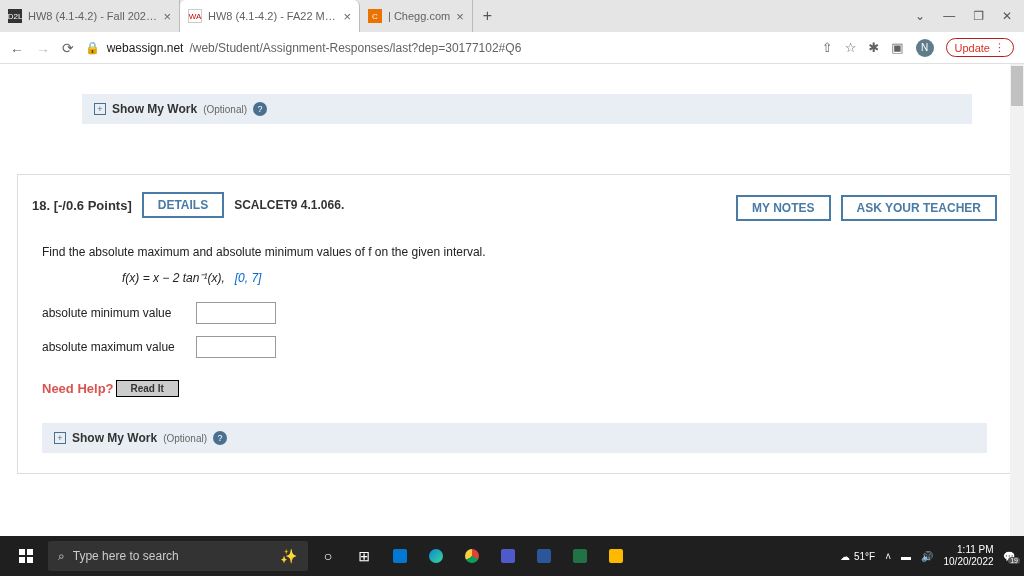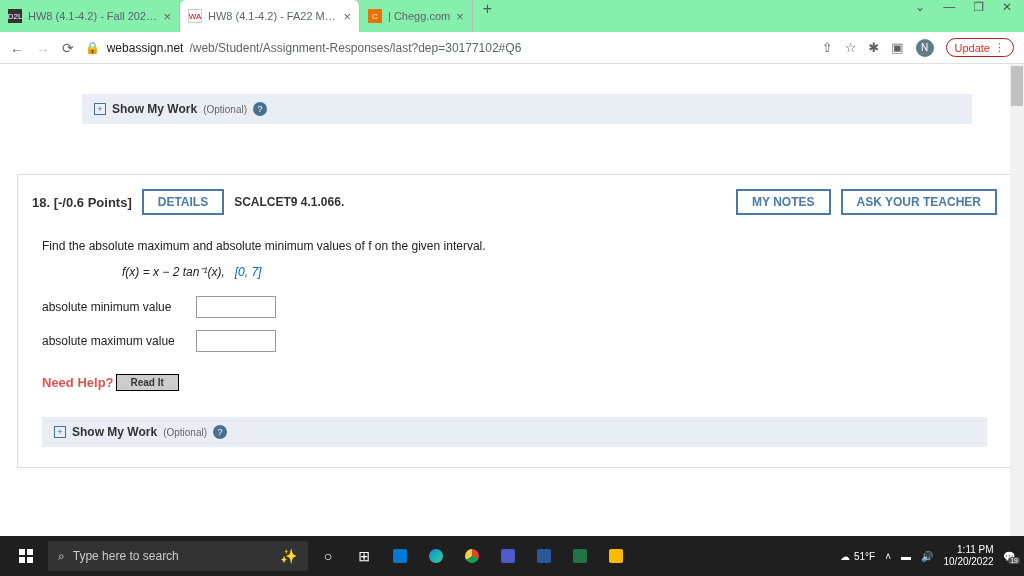--- a/index.html
+++ b/index.html
@@ -1,19 +1,19 @@
 <!DOCTYPE html>
 <html><head>
 <meta charset="utf-8">
 <style>
 * { margin: 0; padding: 0; box-sizing: border-box; font-family: Arial, sans-serif; }
 body { width: 1024px; height: 576px; overflow: hidden; background: #fff; position: relative; }
 
 
-.browser-top { background: #86efac; height: 32px; display: flex; align-items: flex-start; font-size: 11px; color: #5f6368; }
+.browser-top { background: #e5e5e5; height: 32px; display: flex; align-items: center; font-size: 11px; color: #5f6368; }
 .tab { display: flex; align-items: center; padding: 0 8px; height: 32px; gap: 6px; border-right: 1px solid #bbb; max-width: 180px; }
 .tab.active { background: #fff; border-top-left-radius: 6px; border-top-right-radius: 6px; }
 .tab-favicon { width: 14px; height: 14px; background: #333; display: inline-flex; align-items: center; justify-content: center; font-size: 8px; color: #fff; }
 .tab-favicon.wa { background: #fff; color: #c00; border: 1px solid #ccc; }
 .tab-favicon.chegg { background: #eb7100; }
 .tab-title { white-space: nowrap; overflow: hidden; text-overflow: ellipsis; flex: 1; }
 .tab-close { color: #666; font-size: 13px; }
 .newtab { padding: 0 10px; font-size: 16px; color: #555; }
 .win-controls { margin-left: auto; display: flex; gap: 18px; padding: 0 12px; color: #555; font-size: 12px; }
 
@@ -34,21 +34,21 @@
 .smw-title { font-weight: bold; color: #333; }
 .smw-opt { color: #666; font-size: 10px; }
 .help-q { width: 14px; height: 14px; border-radius: 50%; background: #4a7090; color: #fff; display: inline-flex; align-items: center; justify-content: center; font-size: 9px; }
 
 .question-box { border: 1px solid #ddd; margin: 50px 0 0 5px; padding: 14px; }
 .q-header { display: flex; align-items: center; gap: 10px; margin-bottom: 18px; }
 .q-num { font-weight: bold; font-size: 13px; color: #333; }
 .details-btn { border: 2px solid #4a7ba6; color: #4a7ba6; padding: 4px 14px; font-size: 12px; font-weight: bold; background: #fff; }
 .ref-text { font-size: 12px; font-weight: bold; color: #333; }
 .q-header-right { margin-left: auto; display: flex; gap: 10px; }
-.notes-btn { border: 2px solid #4a7ba6; color: #4a7ba6; padding: 4px 14px; font-size: 12px; font-weight: bold; background: #fff; }
+.notes-btn { border: 2px solid #4a7ba6; color: #4a7ba6; padding: 4px 14px; font-size: 12px; font-weight: bold; background: #fff; margin-top: 6px; }
 
 .q-body { padding: 6px 10px; font-size: 12px; color: #222; }
 .q-prompt { margin-bottom: 10px; }
 .formula { margin: 8px 0 16px 80px; font-style: italic; font-size: 12px; }
 .answer-row { display: flex; align-items: center; gap: 4px; margin: 12px 0; }
 .answer-label { font-size: 12px; width: 150px; }
 .answer-input { border: 1px solid #999; width: 80px; height: 22px; padding: 2px 4px; font-size: 12px; }
 
 .need-help { margin: 22px 0 8px; display: flex; align-items: center; gap: 2px; }
 .need-help-label { color: #d9534f; font-weight: bold; font-size: 13px; }

